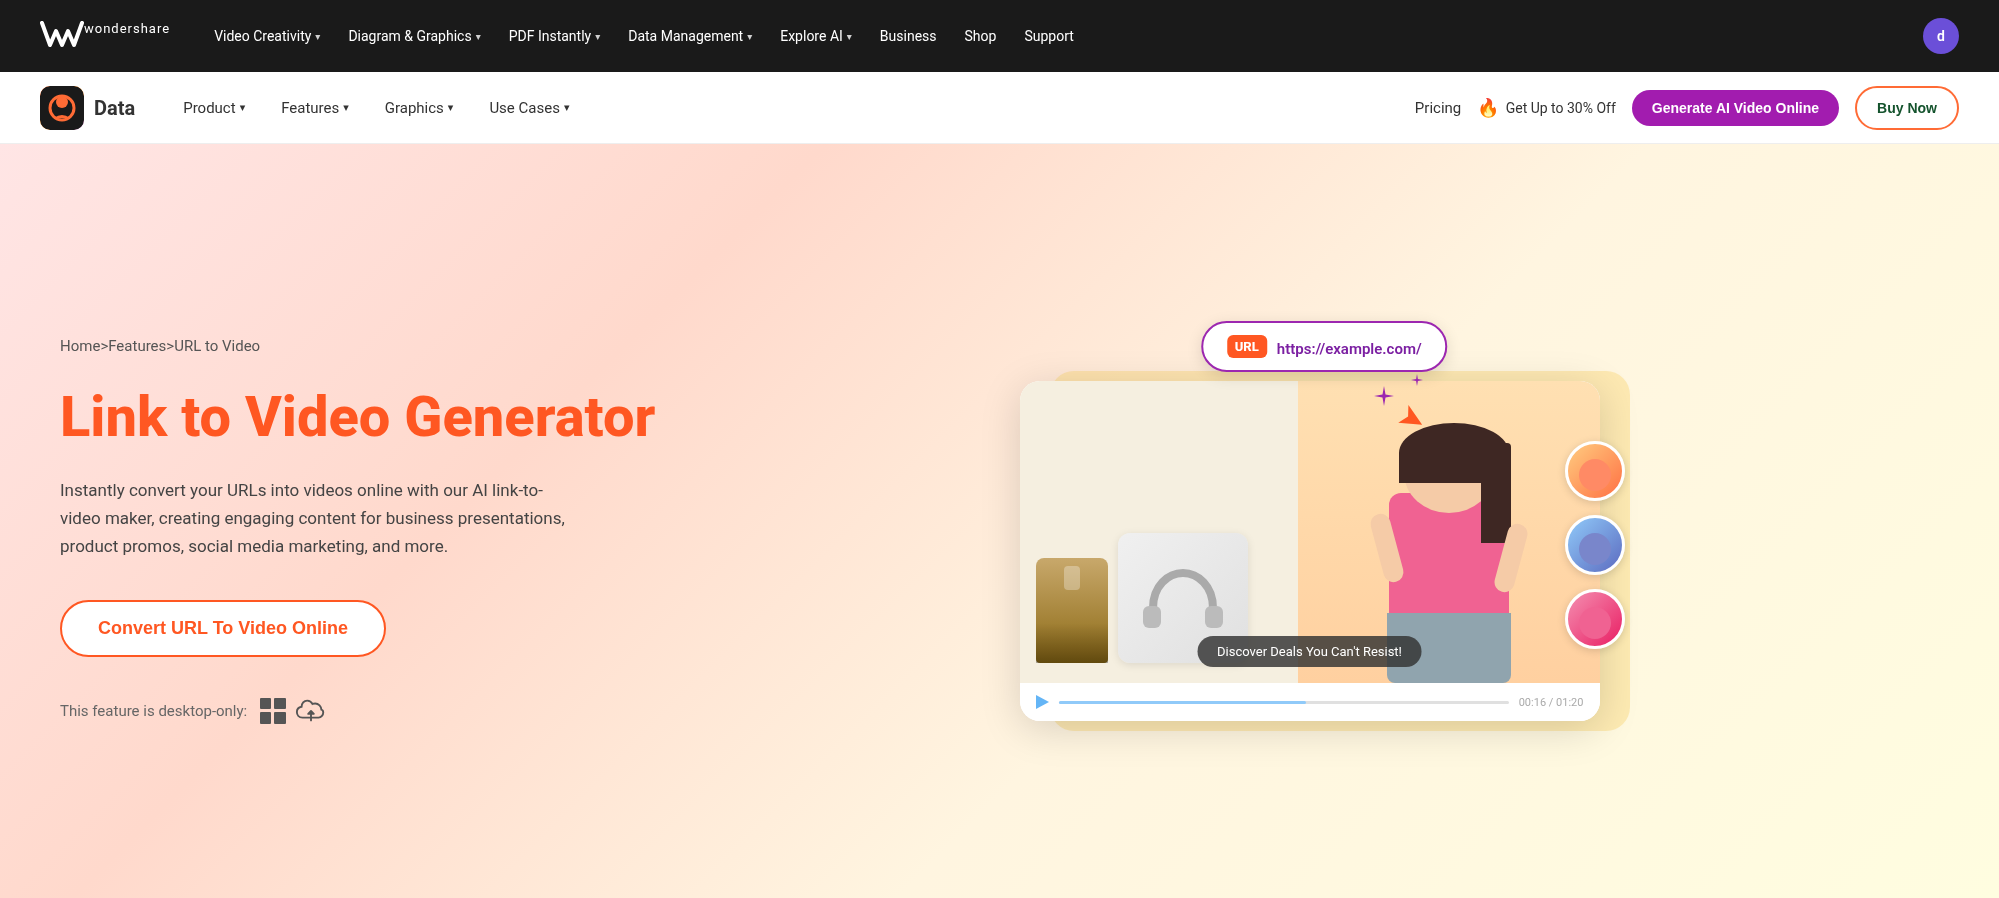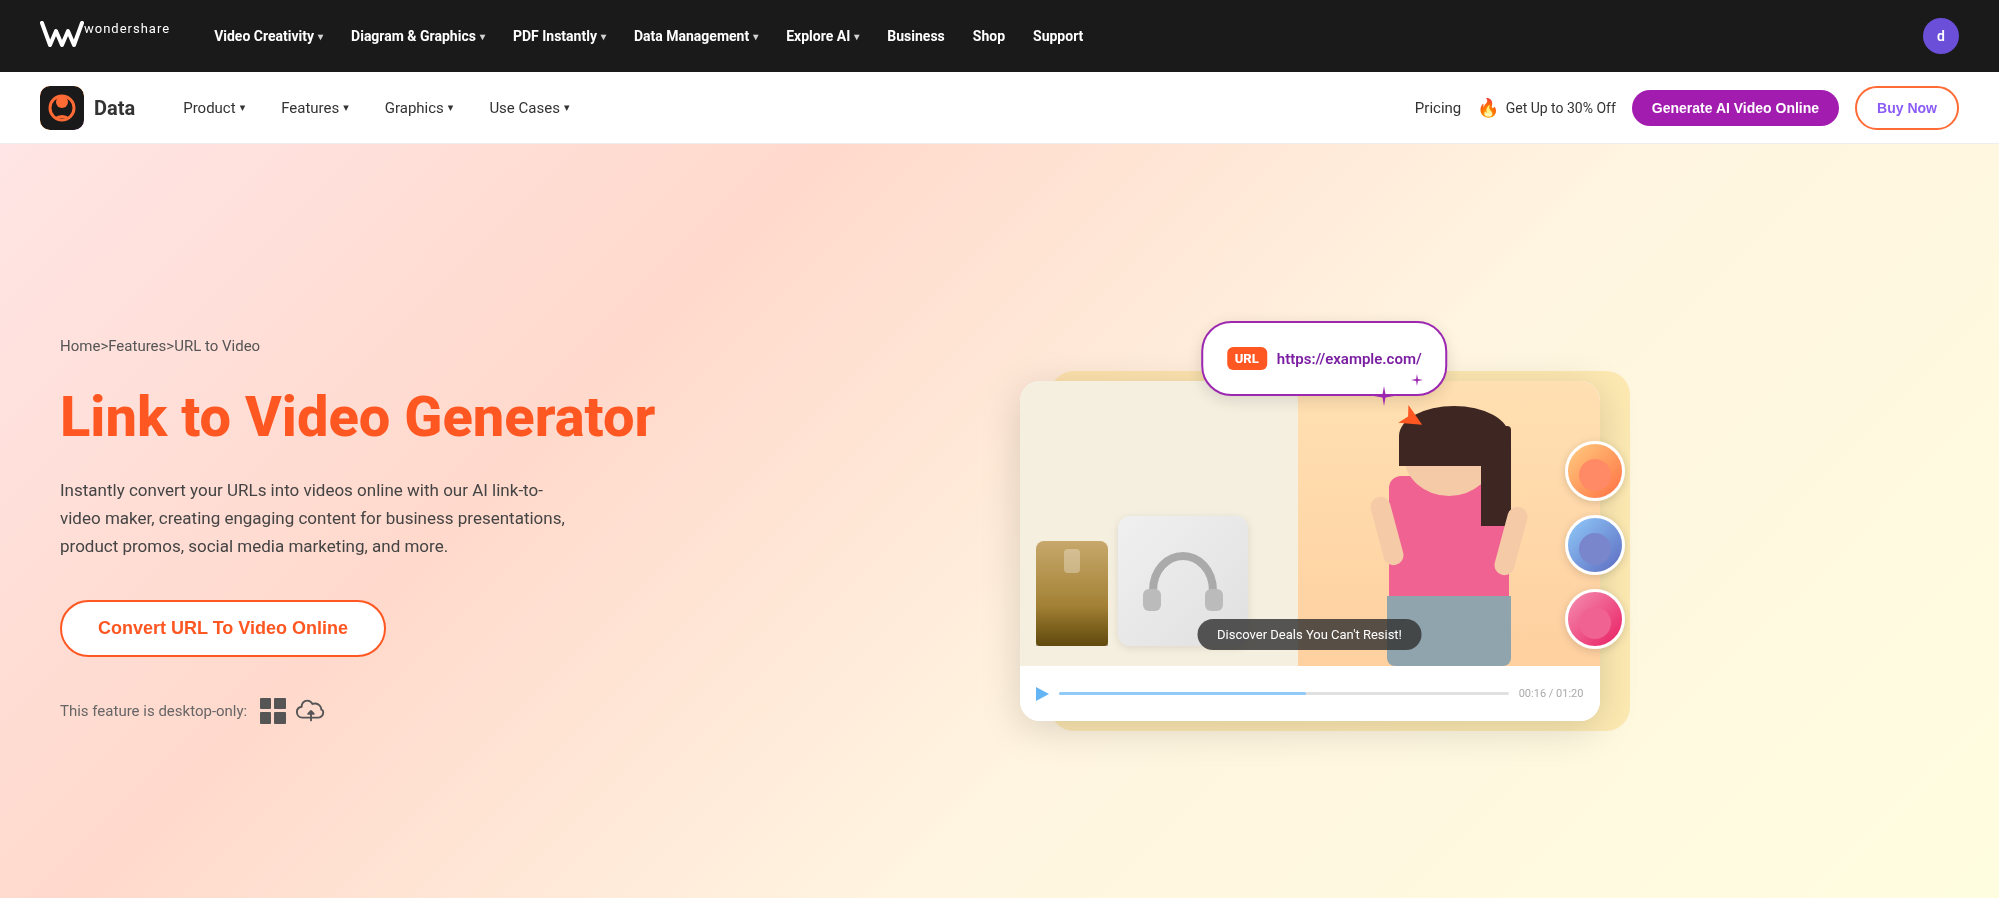--- a/index.html
+++ b/index.html
@@ -32,21 +32,20 @@
       flex: 1;
     }
     .top-nav-item {
       color: white;
       font-size: 14px;
       display: flex;
       align-items: center;
       gap: 4px;
       cursor: pointer;
       white-space: nowrap;
-      font-weight: bold;
     }
     .top-nav-item .chevron {
       font-size: 10px;
       opacity: 0.8;
     }
     .top-nav-right {
       display: flex;
       align-items: center;
       gap: 24px;
     }
@@ -142,21 +141,21 @@
       border: none;
       padding: 10px 20px;
       border-radius: 24px;
       font-size: 14px;
       font-weight: 600;
       cursor: pointer;
       white-space: nowrap;
     }
     .btn-buy {
       background: white;
-      color: #8b5cf6;
+      color: #14532d;
       border: 2px solid #ff6b35;
       padding: 12px 20px;
       border-radius: 24px;
       font-size: 14px;
       font-weight: 600;
       cursor: pointer;
       white-space: nowrap;
     }
 
     
@@ -250,23 +249,23 @@
     }
     
     .url-bubble {
       position: absolute;
       top: -20px;
       left: 50%;
       transform: translateX(-50%);
       background: white;
       border: 2.5px solid #9c27b0;
       border-radius: 30px;
-      padding: 24px 24px;
-      display: flex;
-      align-items: center;
+      padding: 12px 24px;
+      display: flex;
+      align-items: flex-end;
       gap: 10px;
       white-space: nowrap;
       box-shadow: 0 4px 16px rgba(0,0,0,0.12);
       z-index: 10;
     }
     .url-tag {
       background: #ff5722;
       color: white;
       font-size: 13px;
       font-weight: 800;
@@ -472,21 +471,21 @@
               <div style="position:absolute; bottom:0; left:18px; right:18px; height:70px; background:#90a4ae; border-radius:0 0 8px 8px;"></div>
 
               <div style="position:absolute; bottom:100px; left:8px; width:20px; height:70px; background:#f5cba7; border-radius:10px; transform:rotate(-15deg);"></div>
               <div style="position:absolute; bottom:90px; right:8px; width:20px; height:70px; background:#f5cba7; border-radius:10px; transform:rotate(15deg);"></div>
             </div>
           </div>
 
           <div style="position:absolute; bottom:16px; left:50%; transform:translateX(-50%); background:rgba(50,50,50,0.82); color:white; padding:8px 20px; border-radius:16px; font-size:13px; white-space:nowrap; z-index:10;">Discover Deals You Can't Resist!</div>
         </div>
 
-        <div style="height:55px; background:white; display:flex; align-items:center; padding:0 16px; gap:10px;text-align:center;">
+        <div style="height:38px; background:white; display:flex; align-items:center; padding:0 16px; gap:10px;text-align:center;">
           <div style="width:0; height:0; border-top:7px solid transparent; border-bottom:7px solid transparent; border-left:13px solid #64b5f6;"></div>
           <div style="flex:1; height:3px; background:#e0e0e0; border-radius:2px;">
             <div style="width:55%; height:100%; background:#90caf9; border-radius:2px;"></div>
           </div>
           <span style="font-size:11px; color:#aaa;"><span>00:16</span> / <span>01:20</span></span>
         </div>
       </div>
 
       <div style="position:absolute; right:-15px; top:130px; display:flex; flex-direction:column; gap:14px; z-index:15;">
         <div style="width:60px; height:60px; border-radius:50%; border:3px solid white; background:linear-gradient(135deg, #ffcc80, #ff7043); box-shadow:0 2px 8px rgba(0,0,0,0.15); overflow:hidden; display:flex; align-items:center; justify-content:center;">

